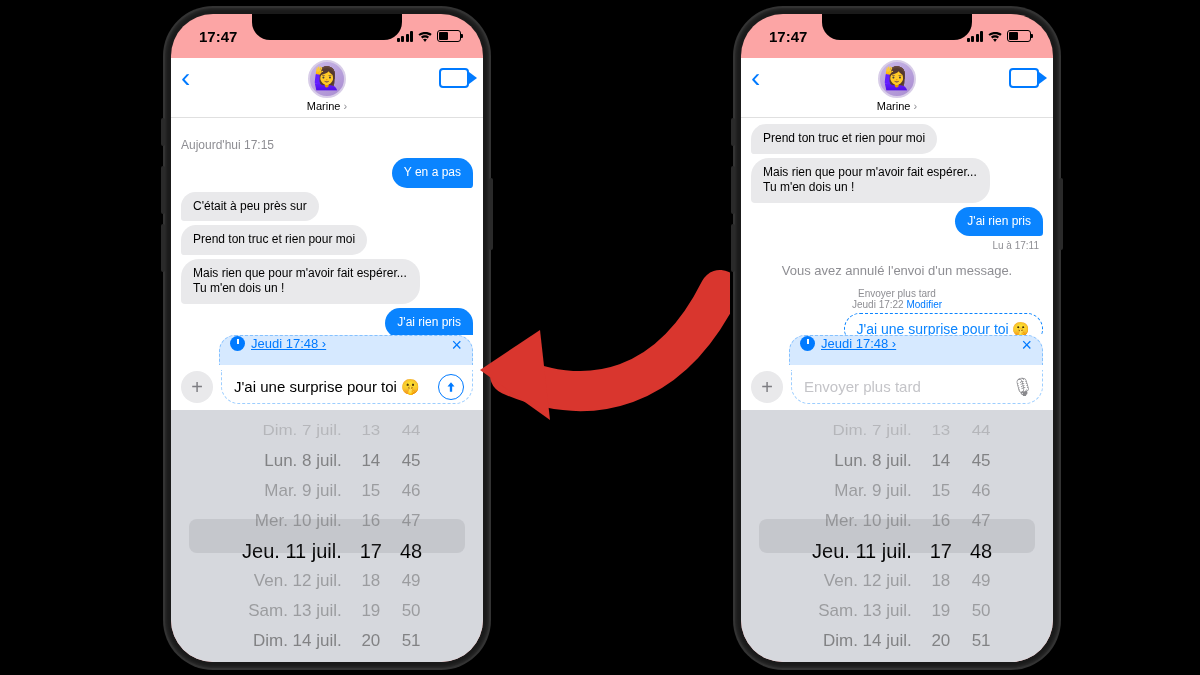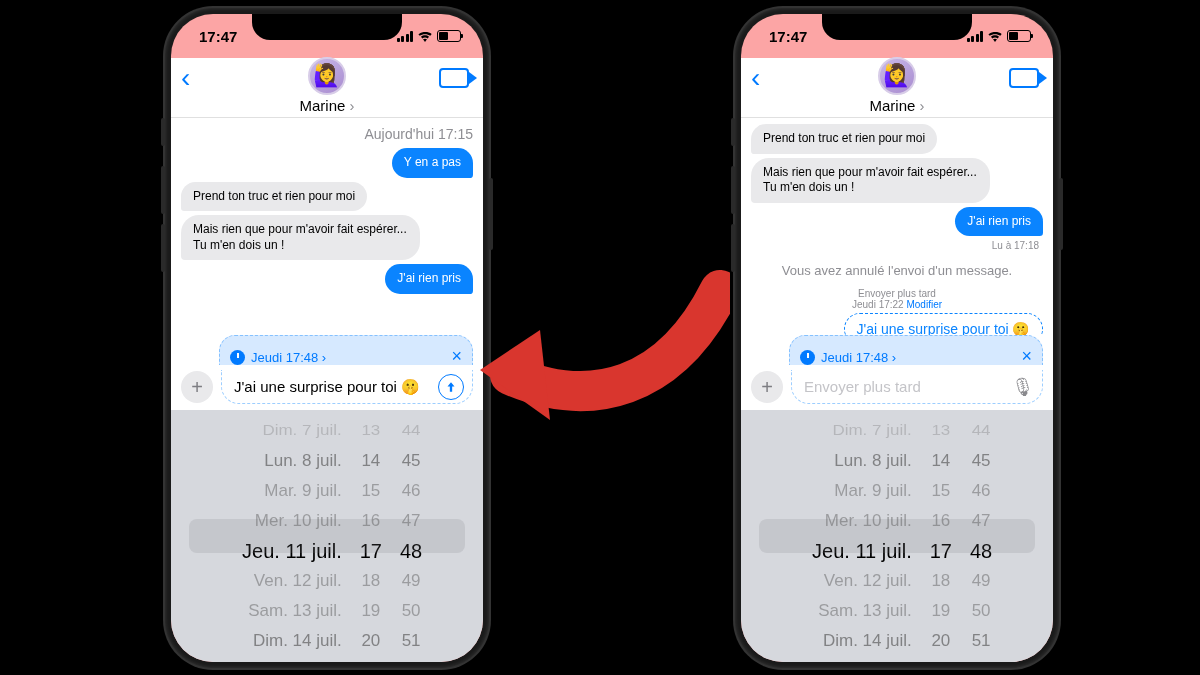--- a/index.html
+++ b/index.html
@@ -84,50 +84,51 @@
     display:flex;
     align-items:center;
     position:relative;
     height:60px;
   }
   .back-chevron{color:#007aff;font-size:28px;font-weight:400;line-height:1;position:absolute;left:10px;top:6px}
   .video-icon{position:absolute;right:14px;top:10px;width:30px;height:20px;border:2px solid #007aff;border-radius:4px}
   .video-icon::after{content:"";position:absolute;right:-10px;top:2px;width:0;height:0;border-left:8px solid #007aff;border-top:6px solid transparent;border-bottom:6px solid transparent}
   .contact-block{margin:0 auto;text-align:center;display:flex;flex-direction:column;align-items:center}
   .avatar{width:38px;height:38px;border-radius:50%;background:linear-gradient(145deg,#c9b8e8,#a98cd0);border:2px solid #d8cde8;display:flex;align-items:center;justify-content:center;font-size:22px;margin-bottom:2px}
-  .contact-name{font-size:15px;color:#000}
+  .contact-name{font-size:11px;color:#000}
   .contact-name::after{content:" ›";color:#8e8e93}
 
   .chat {
     flex:1;
     overflow:hidden;
     background:#fff;
     display:flex;
     flex-direction:column;
     padding: 4px 10px 0;
     font-size:14px;
   }
-  .timestamp-center{text-align:right;font-size:14px;color:#8e8e93;margin:4px 0 4px}
+  .timestamp-center{text-align:left;font-size:12px;color:#8e8e93;margin:16px 0 4px}
   .bubble{max-width:82%;padding:7px 12px;border-radius:18px;margin:2px 0;line-height:1.3;font-size:12px}
   .bubble.sent{background:#0a84ff;color:#fff;align-self:flex-end;border-bottom-right-radius:4px}
   .bubble.recv{background:#e9e9eb;color:#000;align-self:flex-start;border-bottom-left-radius:4px}
   .read-receipt{font-size:10px;color:#8e8e93;align-self:flex-end;margin:2px 4px 6px}
   .system-note{text-align:center;font-size:13px;color:#8e8e93;margin:6px 0}
   .sched-header{text-align:center;font-size:10px;color:#8e8e93;margin-top:4px}
   .sched-header .mod{color:#007aff}
   .scheduled-bubble{align-self:flex-end;border:1.5px dashed #0a84ff;color:#0a84ff;background:#fff;padding:7px 12px;border-radius:18px;margin:3px 0 6px;font-size:14px}
 
   .compose-wrap{padding:0 10px 6px 10px;background:#fff}
   .schedule-pill{
     background:#d6e9ff;border-radius:16px;height:30px;
-    display:flex;align-items:flex-end;padding:0 10px;margin:0 0 5px 38px;
+    display:flex;align-items:flex-start;padding:0 10px;margin:0 0 5px 38px;
     color:#007aff;font-size:13px;font-weight:500;position:relative;
     border:1.5px dashed rgba(10,132,255,.4);
     border-bottom:none;
     border-radius:16px 16px 0 0;
+    text-decoration:underline;
   }
   .schedule-pill .clock{width:15px;height:15px;border-radius:50%;background:#007aff;margin-right:6px;position:relative}
   .schedule-pill .clock::after{content:"";position:absolute;left:7px;top:3px;width:1.5px;height:5px;background:#fff}
   .schedule-pill .close{position:absolute;right:10px;color:#007aff;font-size:18px;line-height:1}
   .compose-row{display:flex;align-items:center;gap:8px}
   .plus-btn{width:32px;height:32px;border-radius:50%;background:#e9e9eb;color:#7d7d82;display:flex;align-items:center;justify-content:center;font-size:20px;flex-shrink:0}
   .compose-field{
     flex:1;display:flex;align-items:center;
     border:1.5px dashed rgba(10,132,255,.4);border-top:none;
     border-radius:0 0 18px 18px;height:34px;padding:0 8px 0 12px;
@@ -194,20 +195,21 @@
       <div class="contact-block">
         <div class="avatar">🙋‍♀️</div>
         <div class="contact-name">Marine</div>
       </div>
       <div class="video-icon"></div>
     </div>
 
     <div class="chat">
       <div class="timestamp-center">Aujourd'hui 17:15</div>
       <div class="bubble sent">Y en a pas</div>
+      <div class="bubble recv">C'était à peu près sur</div>
       <div class="bubble recv">Prend ton truc et rien pour moi</div>
       <div class="bubble recv">Mais rien que pour m'avoir fait espérer... Tu m'en dois un !</div>
       <div class="bubble sent">J'ai rien pris</div>
 
     </div>
 
     <div class="compose-wrap">
       <div class="schedule-pill">
         <span class="clock"></span>
         <span>Jeudi 17:48 ›</span>
@@ -300,21 +302,21 @@
         <div class="avatar">🙋‍♀️</div>
         <div class="contact-name">Marine</div>
       </div>
       <div class="video-icon"></div>
     </div>
 
     <div class="chat">
       <div class="bubble recv">Prend ton truc et rien pour moi</div>
       <div class="bubble recv">Mais rien que pour m'avoir fait espérer... Tu m'en dois un !</div>
       <div class="bubble sent">J'ai rien pris</div>
-      <div class="read-receipt">Lu à 17:18</div>
+      <div class="read-receipt">Lu à 17:11</div>
       <div class="system-note">Vous avez annulé l'envoi d'un message.</div>
       <div class="sched-header">
         <span>Envoyer plus tard</span><br>
         <span>Jeudi 17:22</span> <span class="mod">Modifier</span>
       </div>
       <div class="scheduled-bubble">J'ai une surprise pour toi 🤫</div>
     </div>
 
     <div class="compose-wrap">
       <div class="schedule-pill">

